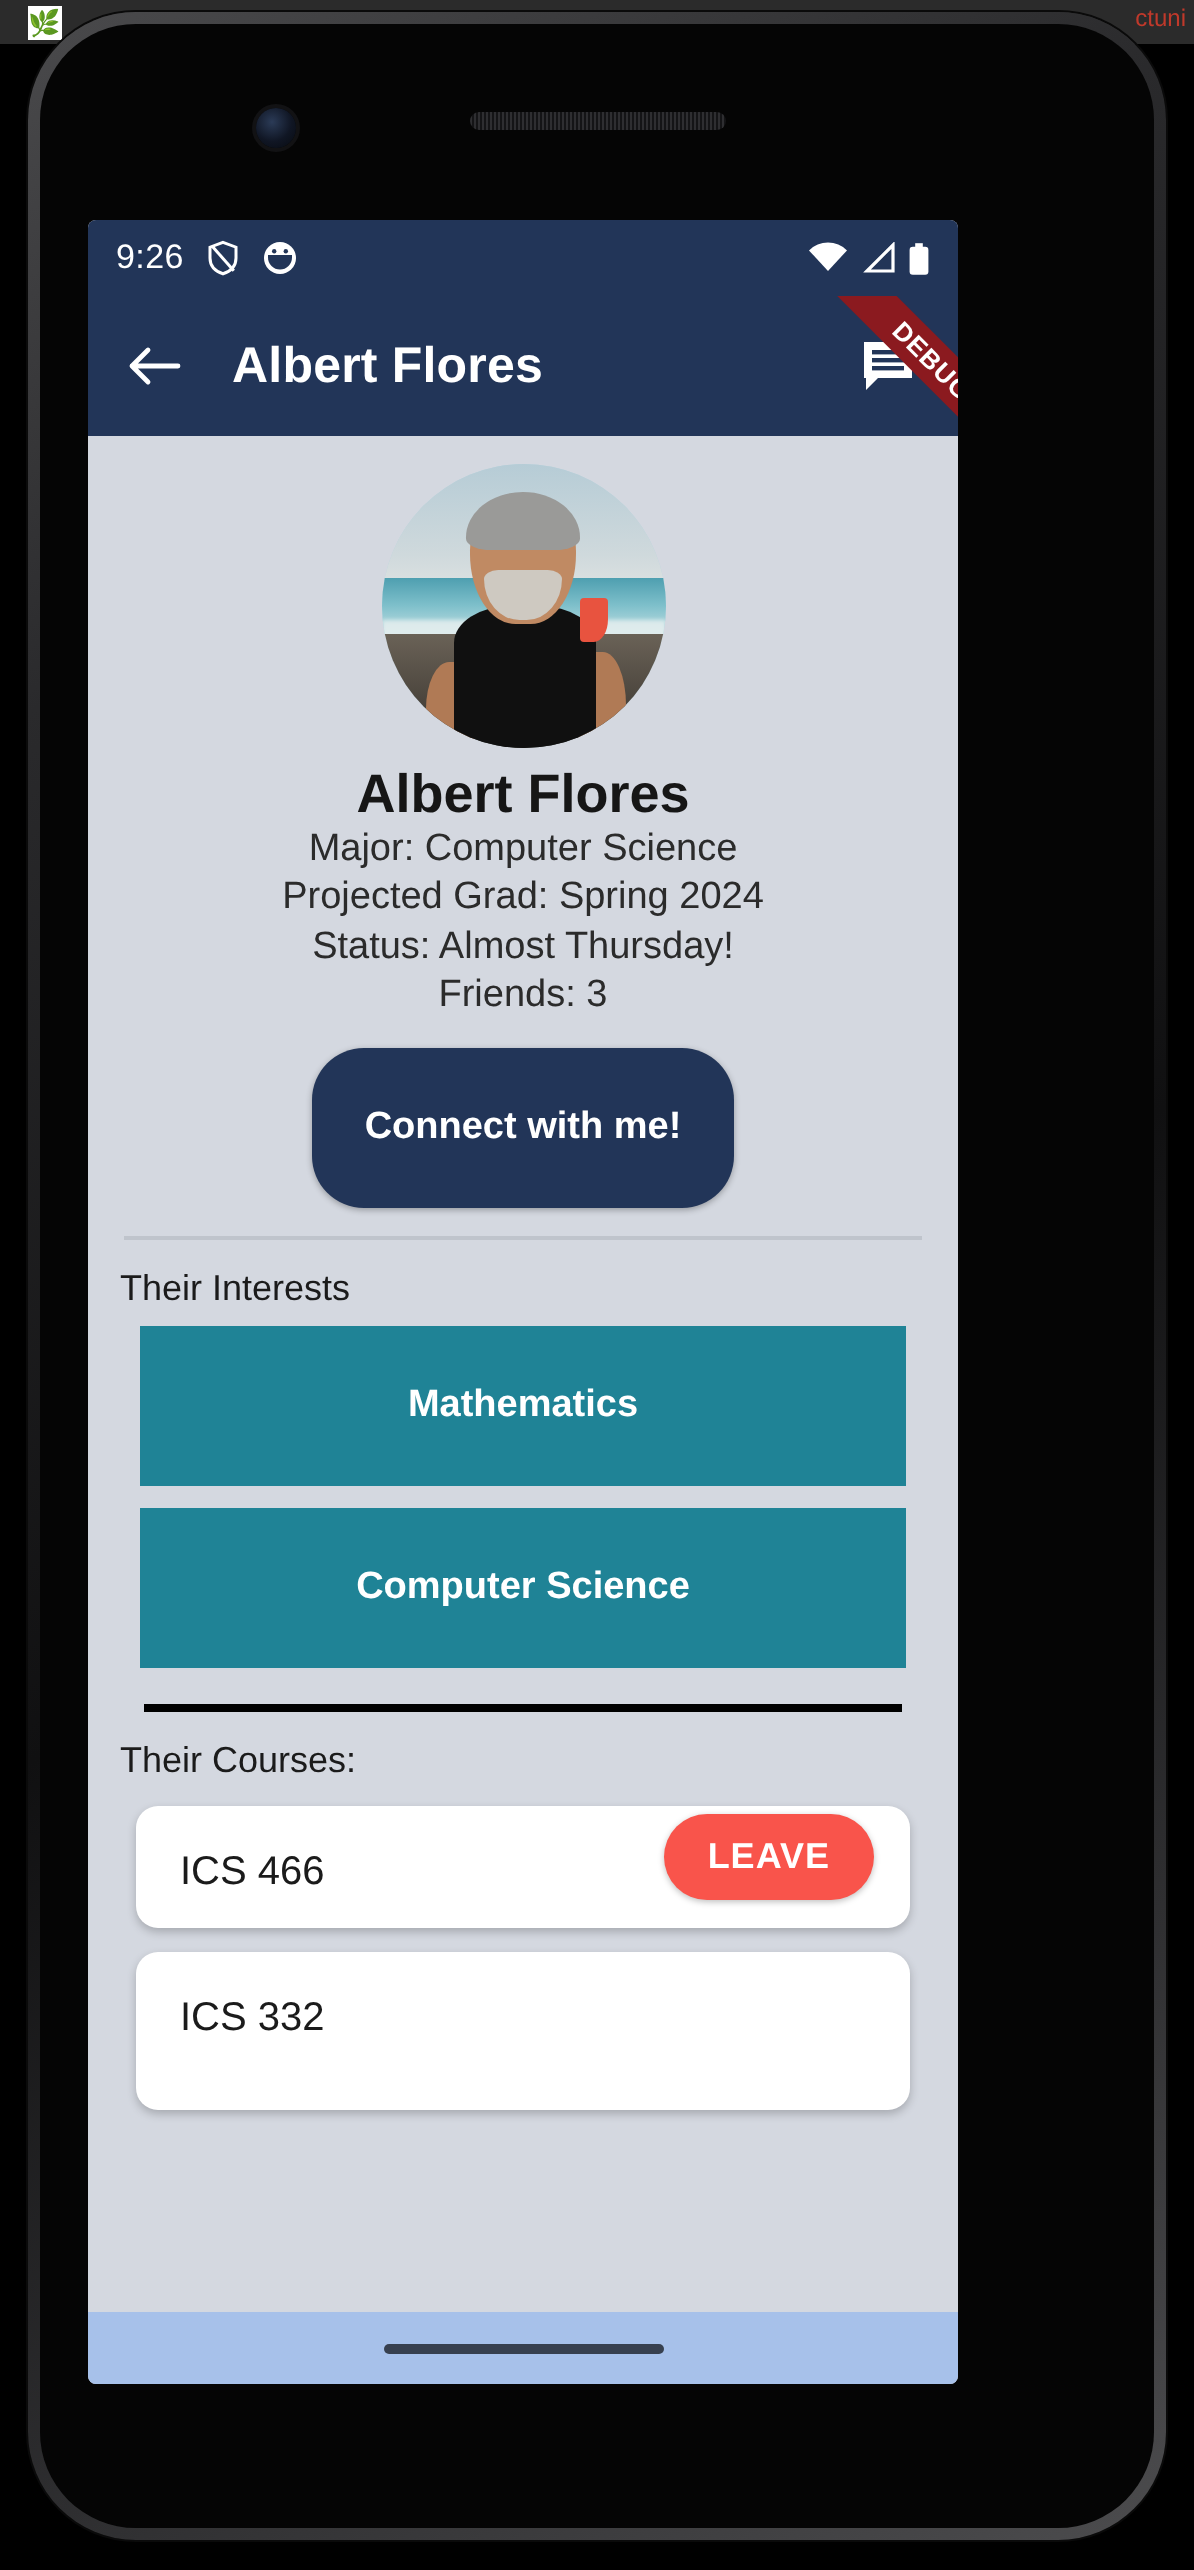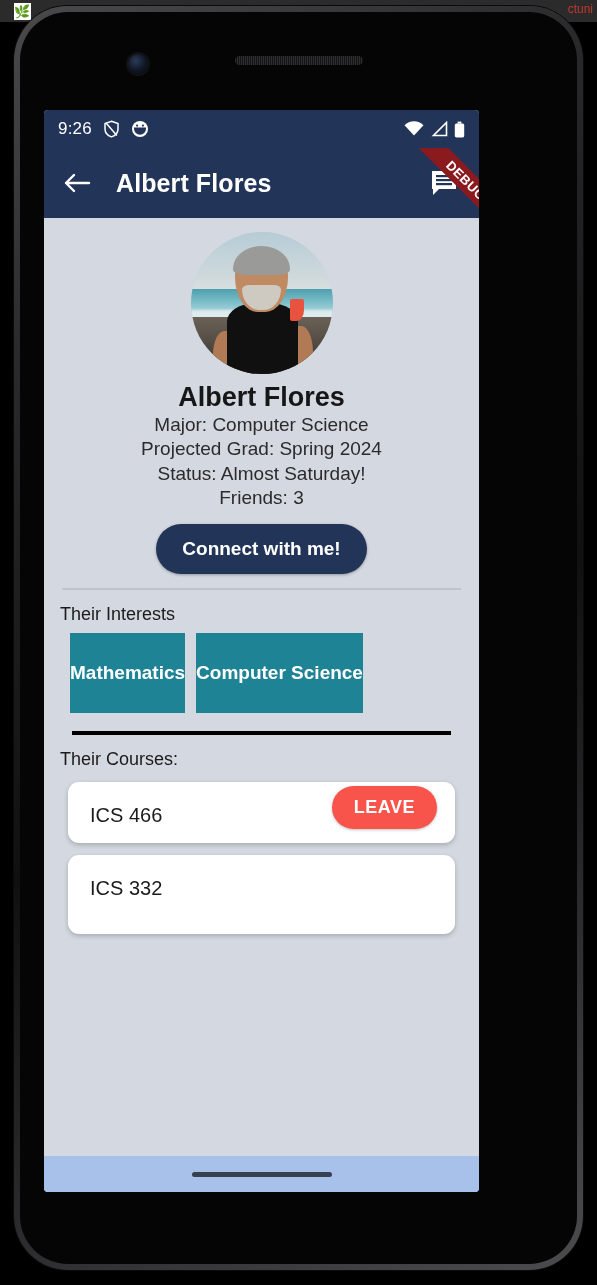--- a/index.html
+++ b/index.html
@@ -183,36 +183,36 @@
     margin-top: 8px;
     font-size: 27px; font-weight: bold; color: #161616;
   }
   .profile-line {
     font-size: 19px; color: #2b2b2b; line-height: 1.28;
   }
   .connect-btn {
     margin-top: 14px;
     background: #223558; color: #ffffff;
     font-size: 19px; font-weight: bold;
-    padding: 14px 26px;
+    padding: 29px 26px;
     border: none; border-radius: 26px;
     cursor: pointer;
     box-shadow: 0 1px 3px rgba(0,0,0,.3);
   }
   .thin-divider {
     height: 2px; background: #bfc4cc;
     margin: 14px 18px 0 18px;
   }
 
   
   .section-title {
     font-size: 18px; font-weight: normal; color: #1b1b1b;
     margin: 14px 0 8px 16px;
   }
-  .interest-list { padding: 0 26px; display: flex; flex-direction: row; gap: 11px; }
+  .interest-list { padding: 0 26px; display: flex; flex-direction: column; gap: 11px; }
   .interest-chip {
     background: #1f8396; color: #ffffff;
     font-size: 19px; font-weight: bold;
     text-align: center;
     padding: 29px 0;
     border: none; cursor: pointer;
   }
   .black-divider {
     height: 4px; background: #000000;
     margin: 18px 28px 0 28px;
@@ -331,21 +331,21 @@
             <div class="torso"></div>
               <div class="neck"></div>
             <div class="head"></div>
               <div class="hair"></div>
               <div class="beard"></div>
             <div class="flag"></div>
           </div>
           <div class="profile-name">Albert Flores</div>
           <div class="profile-line">Major: Computer Science</div>
           <div class="profile-line">Projected Grad: Spring 2024</div>
-          <div class="profile-line">Status: Almost Saturday!</div>
+          <div class="profile-line">Status: Almost Thursday!</div>
           <div class="profile-line">Friends: 3</div>
           <button class="connect-btn">Connect with me!</button>
         </div>
 
         <div class="thin-divider"></div>
 
         <div class="section-title">Their Interests</div>
         <div class="interest-list">
           <button class="interest-chip">Mathematics</button>
           <button class="interest-chip">Computer Science</button>

